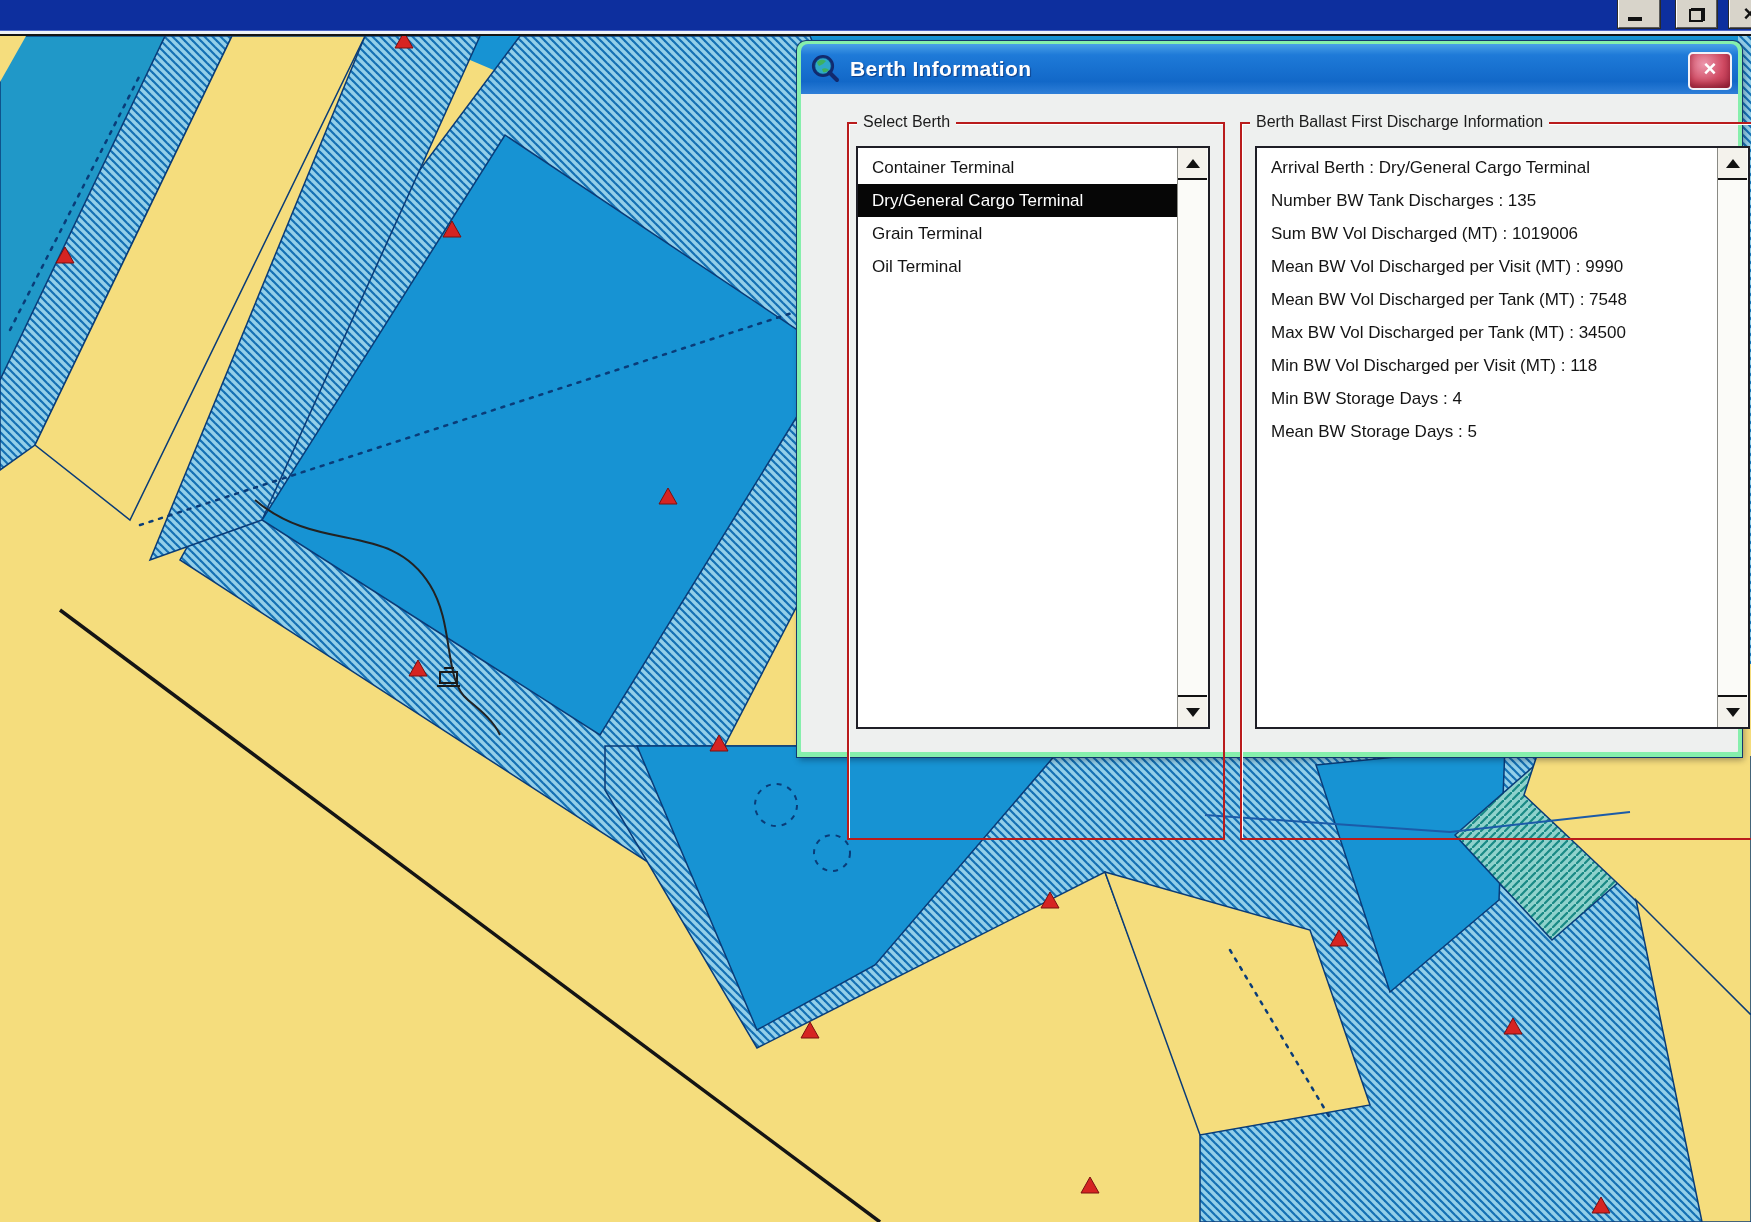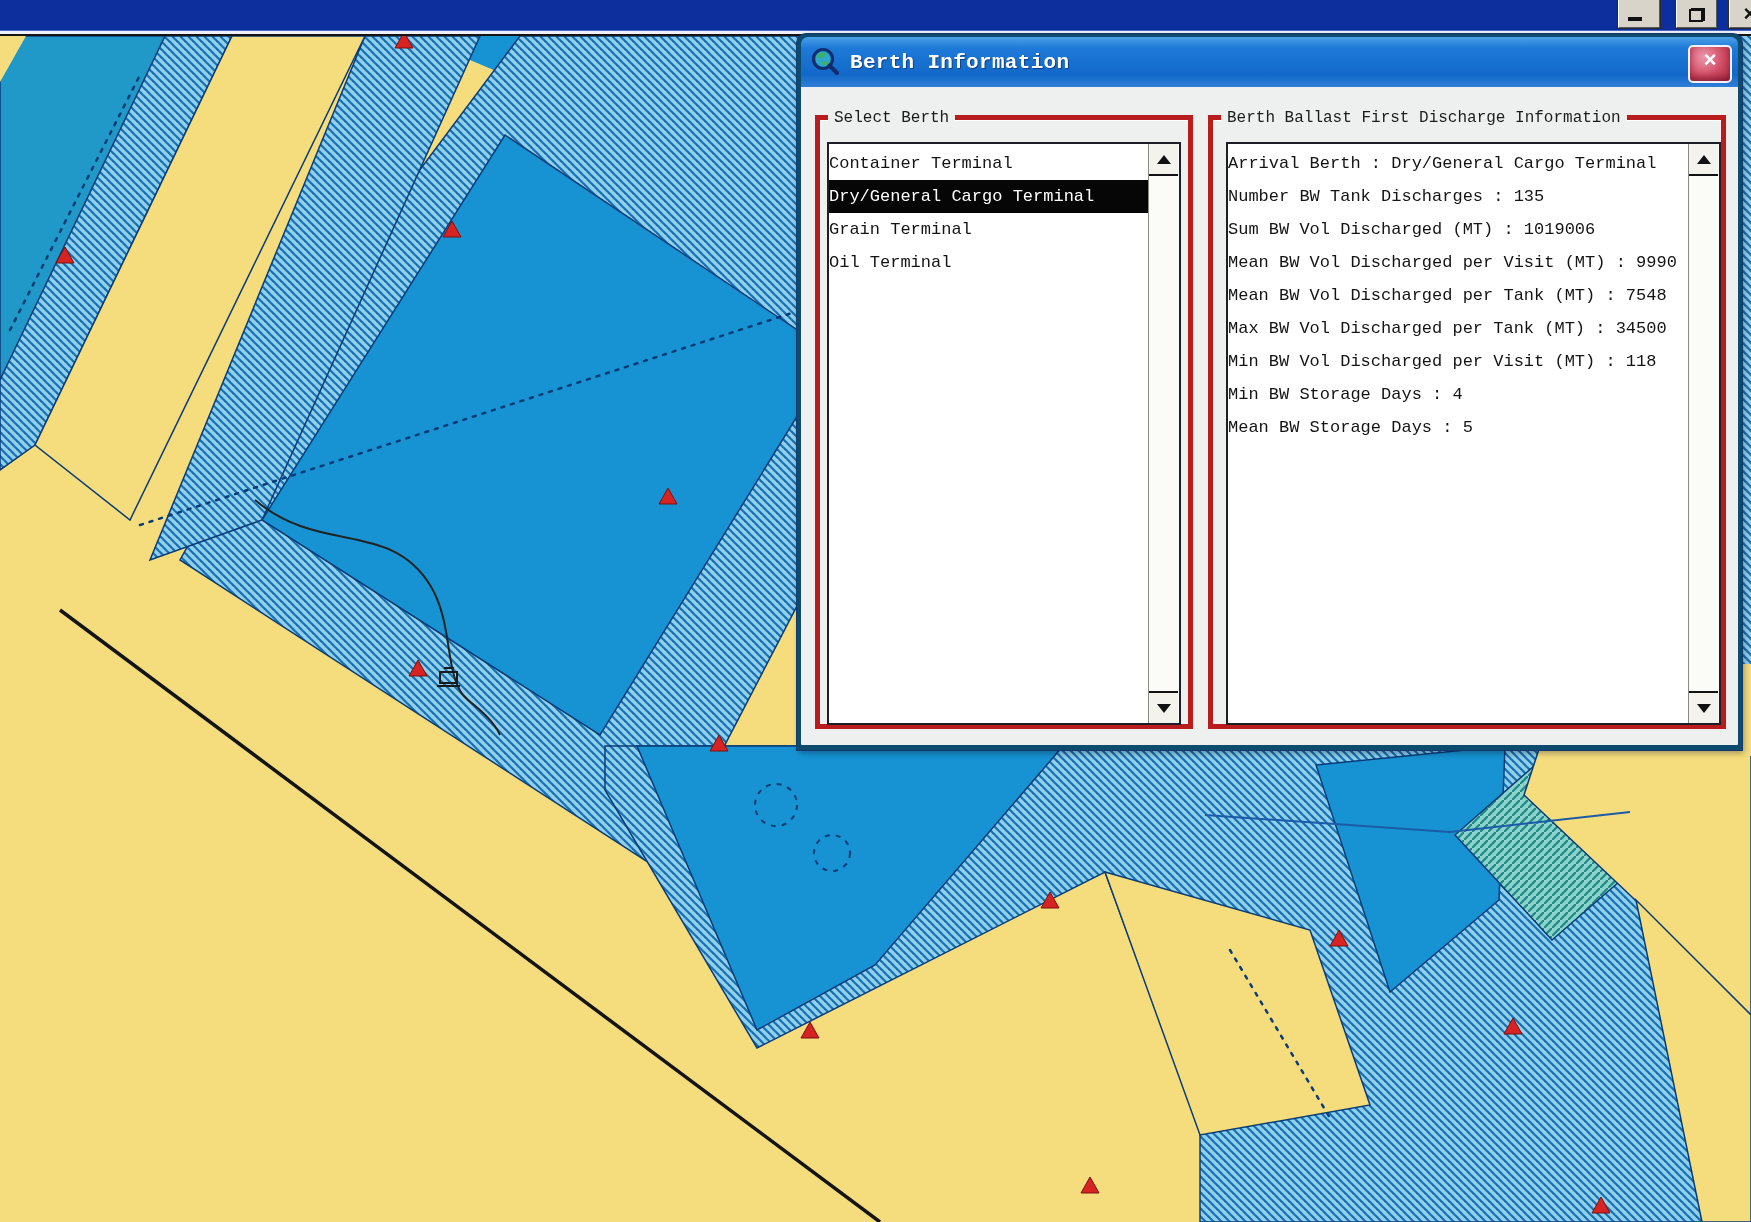--- a/index.html
+++ b/index.html
@@ -24,24 +24,24 @@
   .restore-glyph .r2{position:absolute;left:0;bottom:0;width:10px;height:9px;border:2px solid #111;background:#d8d4ca;}
   .winbtn .x-glyph{font-size:22px;font-weight:bold;color:#111;line-height:26px;}
   #frame-white{position:absolute;left:0;top:31px;width:1751px;height:3px;background:#eef2f6;z-index:5;}
   #frame-black{position:absolute;left:0;top:34px;width:1751px;height:2px;background:#141414;z-index:5;}
 
   
   #map{position:absolute;left:0;top:0;width:1751px;height:1222px;}
 
   
   #dlg{
-    position:absolute;left:797px;top:34px;width:945px;height:716px;z-index:10;
-    background:#0c4a6e;border-radius:9px 9px 0 0;
+    position:absolute;left:797px;top:41px;width:945px;height:716px;z-index:10;
+    background:#86efac;border-radius:9px 9px 0 0;
     box-shadow:0 0 0 1px #14386e,2px 3px 6px rgba(0,0,20,.35);
-    box-sizing:border-box;padding:3px 4px 5px 4px;font-family:Liberation Mono, monospace;
+    box-sizing:border-box;padding:3px 4px 5px 4px;
   }
   #dlg-title{
     position:relative;height:50px;border-radius:7px 7px 0 0;
     background:linear-gradient(180deg,#4aa0e8 0%,#1e7ad8 22%,#1268c8 75%,#2f7fd8 100%);
     display:flex;align-items:center;
   }
   #dlg-title .ticon{margin:0 8px 0 9px;display:block;}
   #dlg-title .ttext{
     color:#fff;font-size:21px;font-weight:bold;letter-spacing:.3px;
     text-shadow:1px 1px 1px #0f3f88;
@@ -50,38 +50,38 @@
     position:absolute;right:6px;top:8px;width:40px;height:34px;border-radius:5px;
     border:2px solid #f2f2f8;
     background:radial-gradient(circle at 35% 30%,#ec96ac,#d04a62 55%,#a82a44);
     color:#fff;font-size:22px;font-weight:bold;line-height:30px;text-align:center;
     box-shadow:inset 0 -4px 6px rgba(90,0,20,.45);cursor:default;
   }
   #dlg-client{
     position:relative;height:658px;background:#eef0ef;border-radius:0 0 1px 1px;
   }
   .groupbox{
-    position:absolute;top:28px;height:614px;
-    border:5px solid #b91c1c;box-shadow:1px 1px 0 #ffffff inset;box-sizing:border-box;
+    position:absolute;top:28px;height:718px;
+    border:2px solid #b91c1c;box-shadow:1px 1px 0 #ffffff inset;box-sizing:border-box;margin-left:32px;
   }
   #gb-select{left:14px;width:378px;}
   #gb-info{left:407px;width:518px;}
   .gb-label{
     position:absolute;top:-11px;left:8px;padding:0 6px;background:#eef0ef;
     font-size:16px;color:#1c1c1c;white-space:nowrap;
   }
   .listbox{
     position:absolute;top:22px;background:#ffffff;
     border:2px solid #1e1e26;box-sizing:border-box;
   }
   #lb-select{left:7px;width:354px;height:583px;}
   #lb-info{left:13px;width:495px;height:583px;}
   .lb-items{position:absolute;left:0;top:0;right:30px;bottom:0;padding-top:3px;overflow:hidden;}
   .lb-row{
-    height:33px;line-height:33px;font-size:17px;color:#141414;
+    height:33px;line-height:33px;padding-left:14px;font-size:17px;color:#141414;
     white-space:nowrap;
   }
   .lb-row.selected{background:#060606;color:#ffffff;}
   .sbar{
     position:absolute;top:0;right:0;bottom:0;width:30px;
     background:#fbfbf8;border-left:1px solid #8a8a84;
   }
   .sbtn{position:absolute;left:0;width:29px;height:30px;background:#f4f2ec;
     display:flex;align-items:center;justify-content:center;}
   .sbtn.up{top:0;border-bottom:2px solid #111;}

